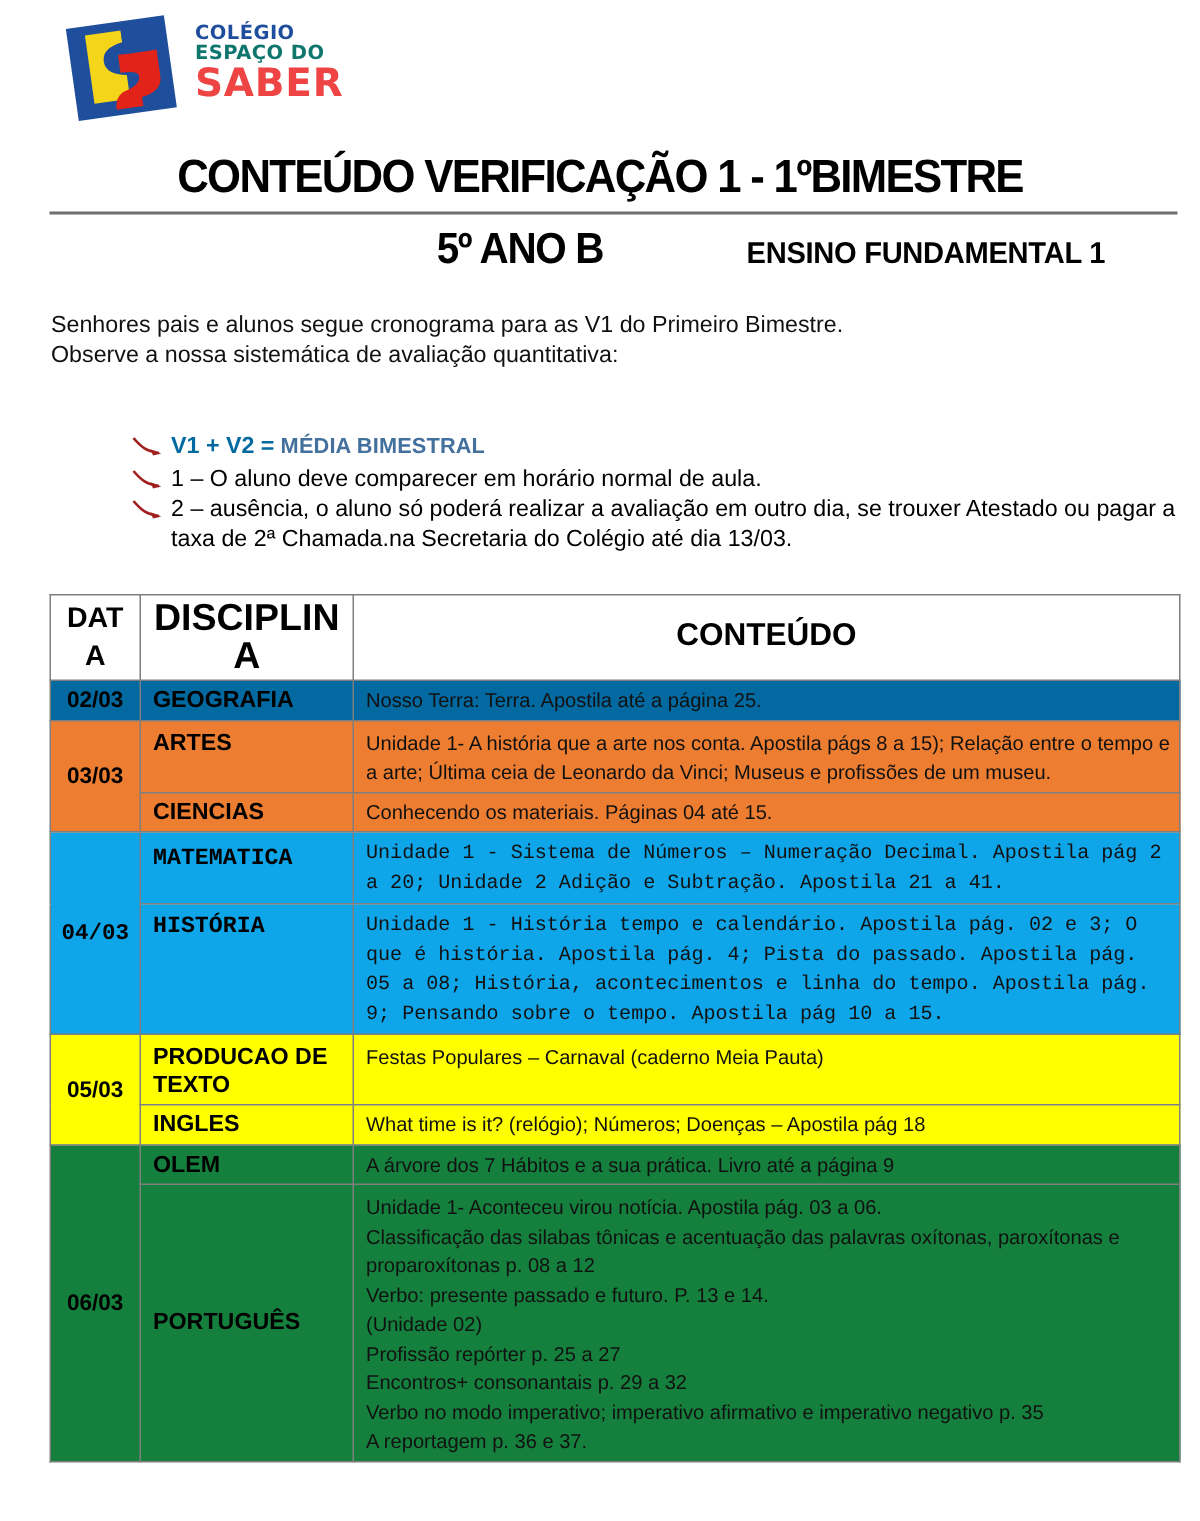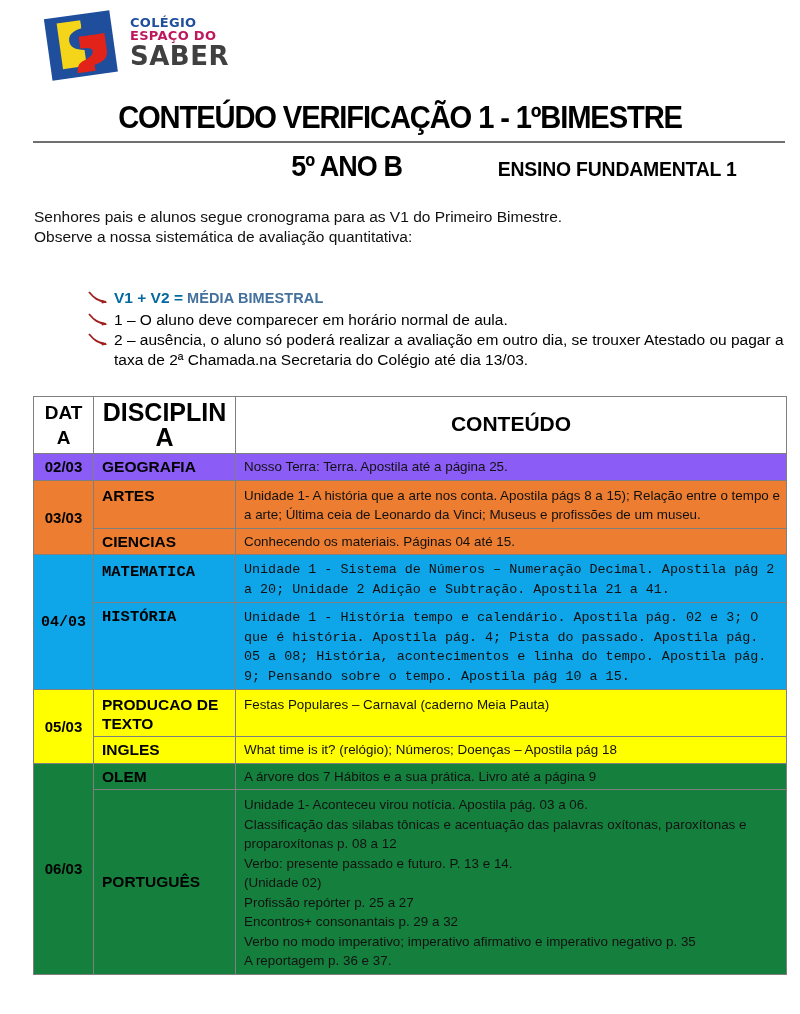--- a/index.html
+++ b/index.html
@@ -52,29 +52,29 @@
     font-weight: 700;
     letter-spacing: 0.3px;
     color: #1f4e9c;
   }
   .logo-line2 {
     display: block;
     font-family: "DejaVu Sans", sans-serif;
     font-size: 13px;
     font-weight: 700;
     letter-spacing: 0.3px;
-    color: #be185d;
+    color: #0f766e;
   }
   .logo-line3 {
     display: block;
     font-family: "DejaVu Sans", sans-serif;
     font-size: 26px;
     font-weight: 700;
     letter-spacing: 0.5px;
-    color: #404040;
+    color: #ef4444;
     margin-top: 1px;
   }
 
   
   .title-main {
     position: absolute;
     left: 0;
     top: 100px;
     width: 800px;
     text-align: center;
@@ -234,21 +234,21 @@
     line-height: 19.5px;
     vertical-align: top;
     padding-top: 5px;
     padding-left: 8px;
     color: #111111;
   }
   td.cont-cell.mid { vertical-align: middle; padding-top: 3px; }
   td.cont-cell p { margin: 0; }
 
   
-  .row-amber  td { background: #8b5cf6; }
+  .row-amber  td { background: #0369a1; }
   .row-orange td { background: #ED7D31; }
   .row-blue   td { background: #0ea5e9; font-family: Liberation Mono, monospace; }
   .row-yellow td { background: #FFFF00; }
   .row-green  td { background: #15803d; }
 </style>
 </head>
 <body>
 
 <div class="page">
 

